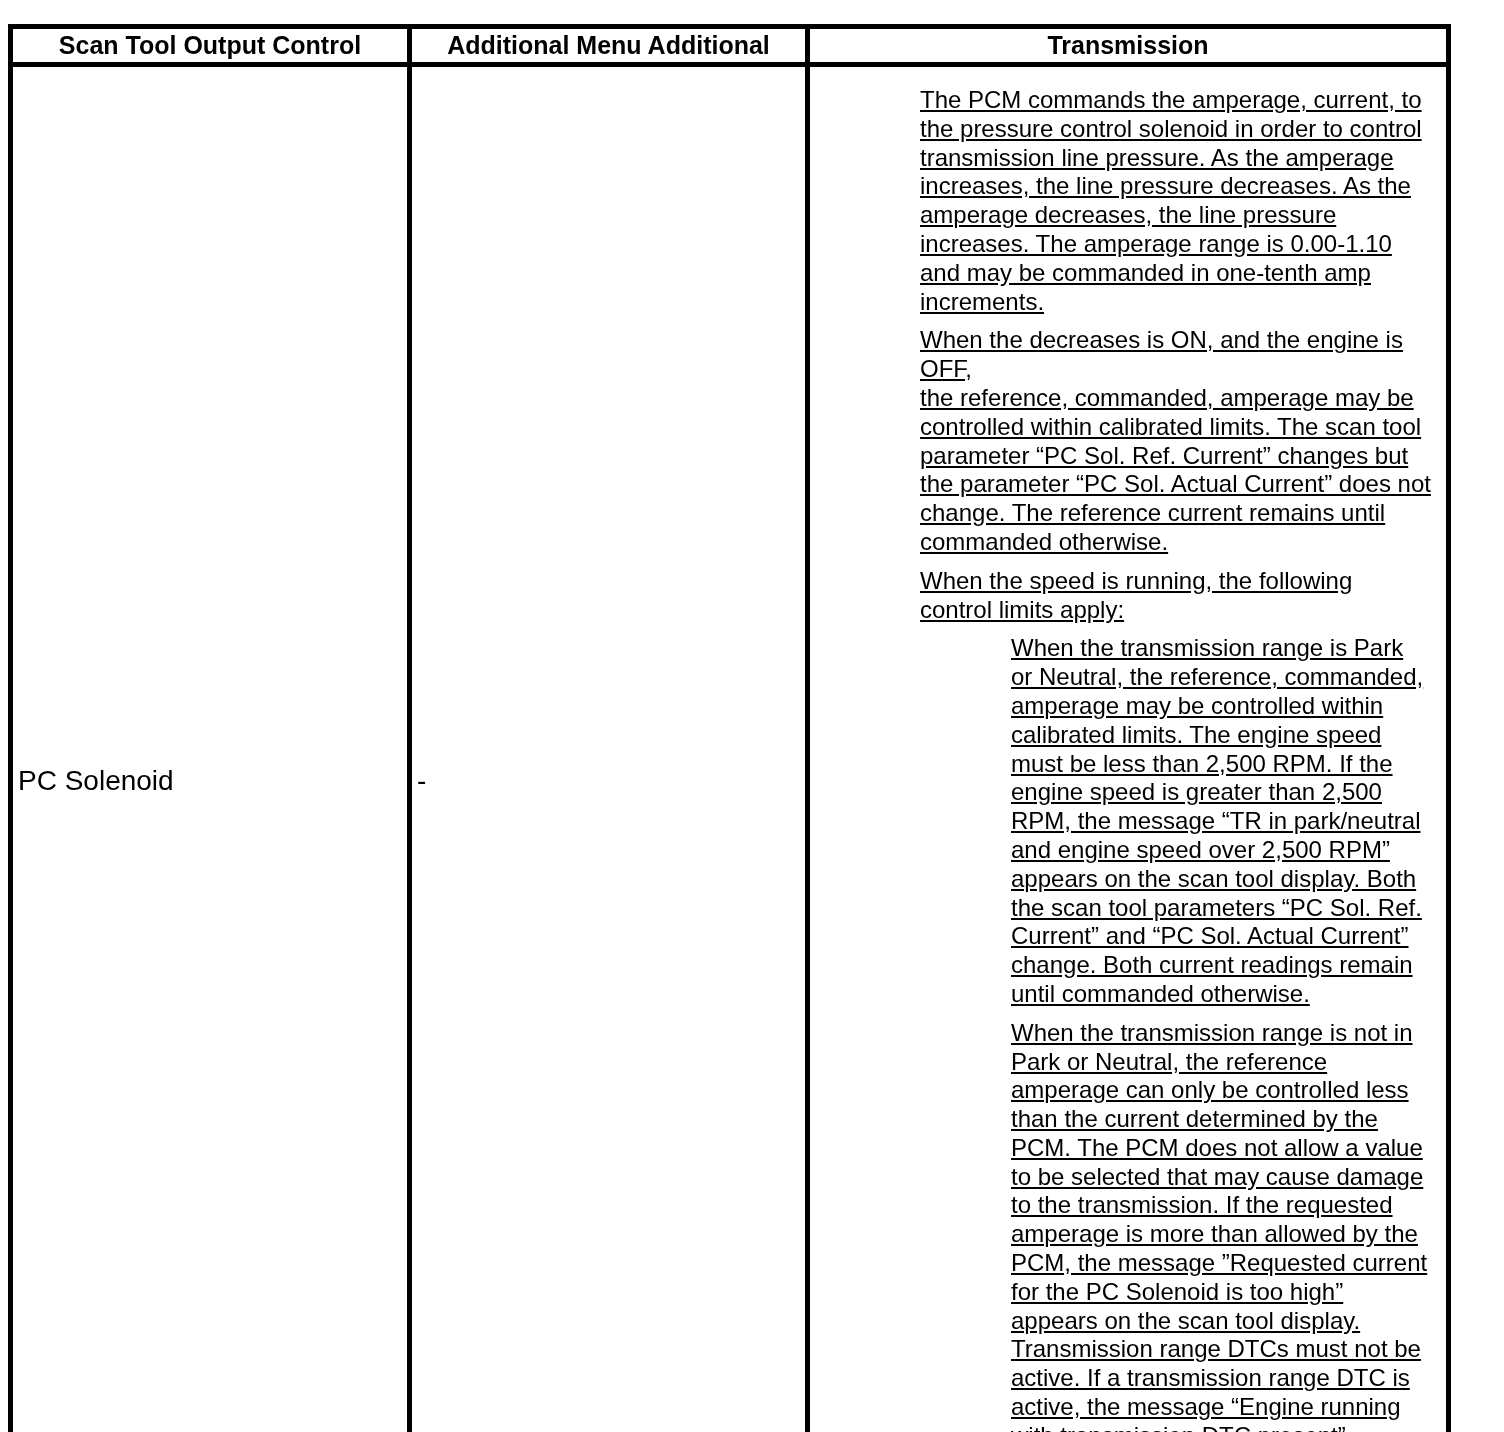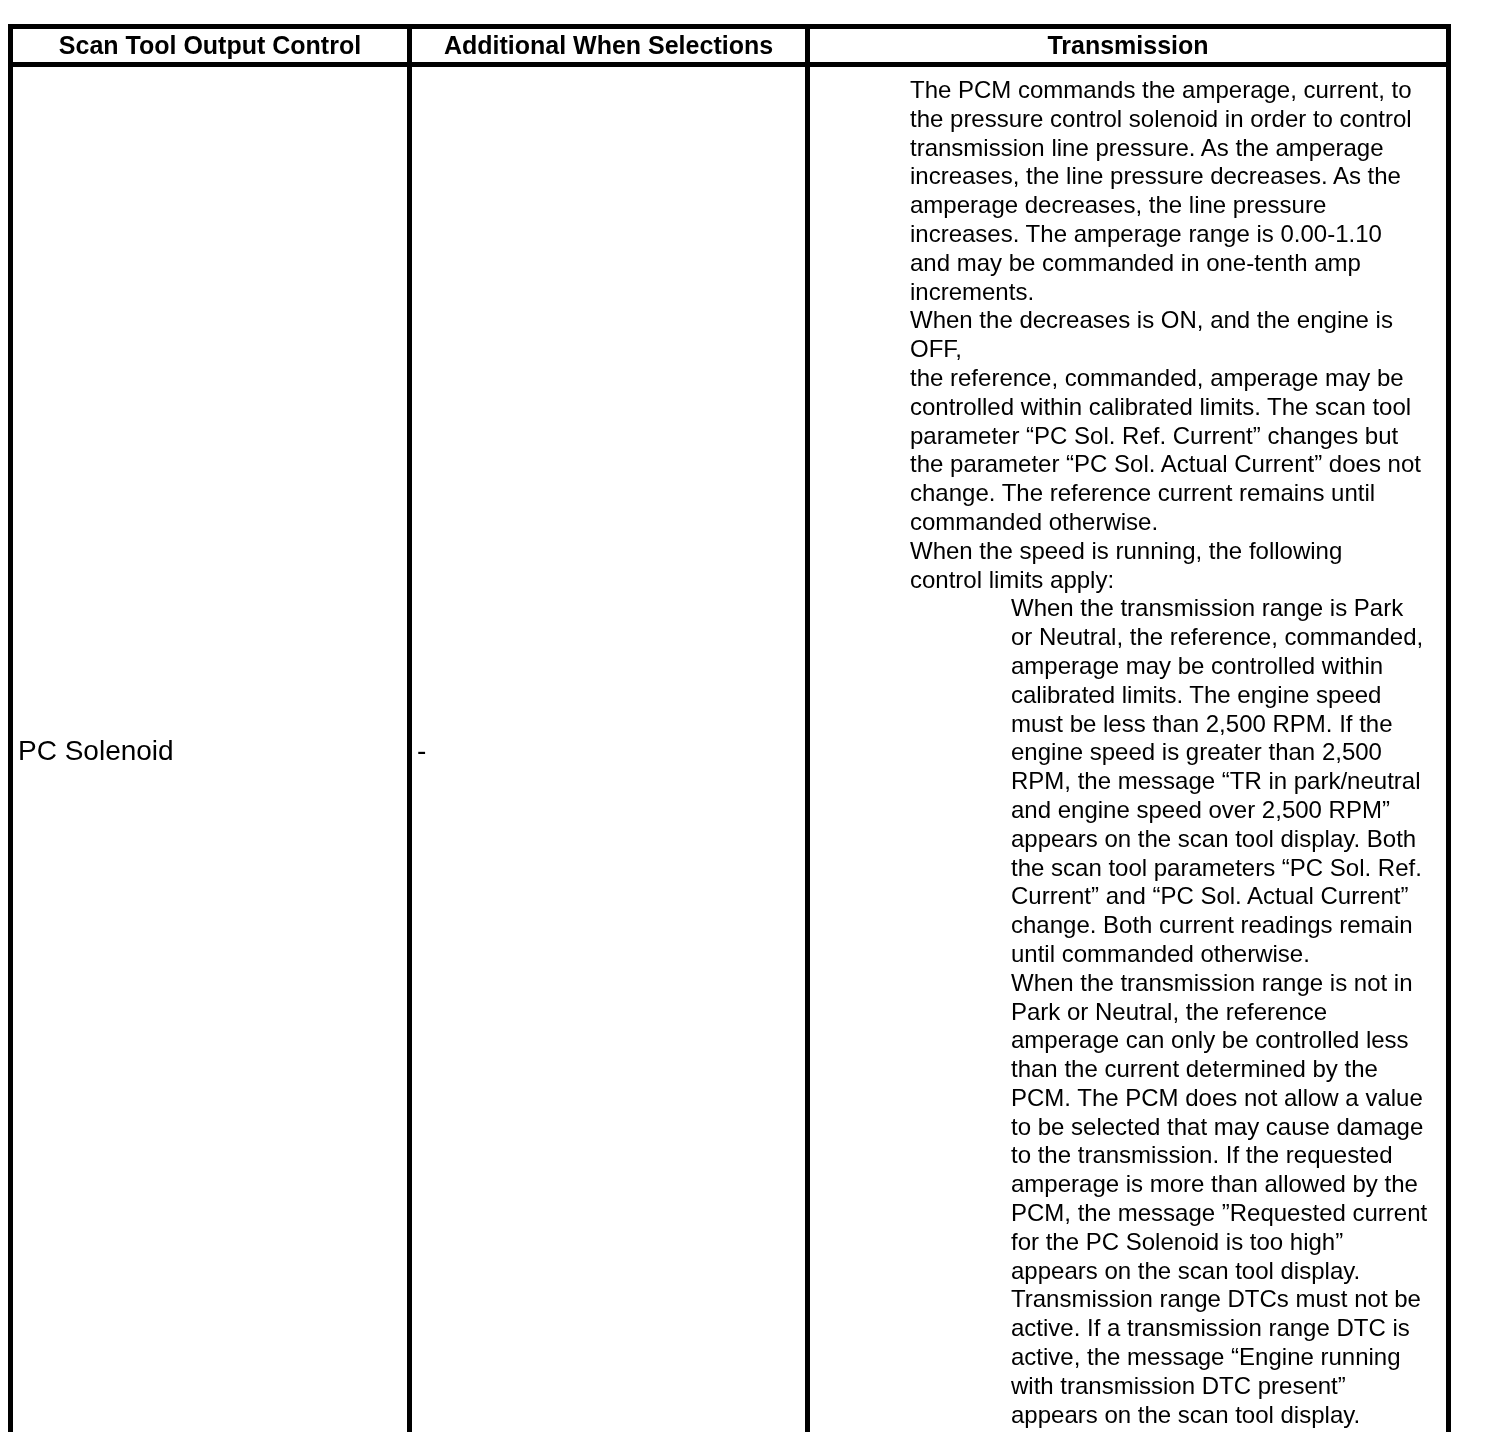--- a/index.html
+++ b/index.html
@@ -43,40 +43,41 @@
     padding: 0 0 0 5px;
     line-height: 28.8px;
   }
   td.cell-description {
     vertical-align: top;
     font-size: 24px;
     line-height: 28.8px;
     padding: 9px 4px 6px 100px;
   }
   td.cell-description p {
-    margin: 0;
+    margin: 10px;
     white-space: pre-line;
+    text-decoration: underline;
   }
   td.cell-description p.indent-1 {
     margin-left: 101px;
   }
 </style>
 </head>
 <body>
 
 <table class="doc-table">
   <colgroup>
     <col style="width:399px">
     <col style="width:398px">
     <col style="width:641px">
   </colgroup>
   <thead>
     <tr>
       <th>Scan Tool Output Control</th>
-      <th>Additional When Selections</th>
+      <th>Additional Menu Additional</th>
       <th>Transmission</th>
     </tr>
   </thead>
   <tbody>
     <tr>
       <td class="cell-output-control">PC Solenoid</td>
       <td class="cell-menu-selections">-</td>
       <td class="cell-description">
         <p class="indent-0">The PCM commands the amperage, current, to
 the pressure control solenoid in order to control

